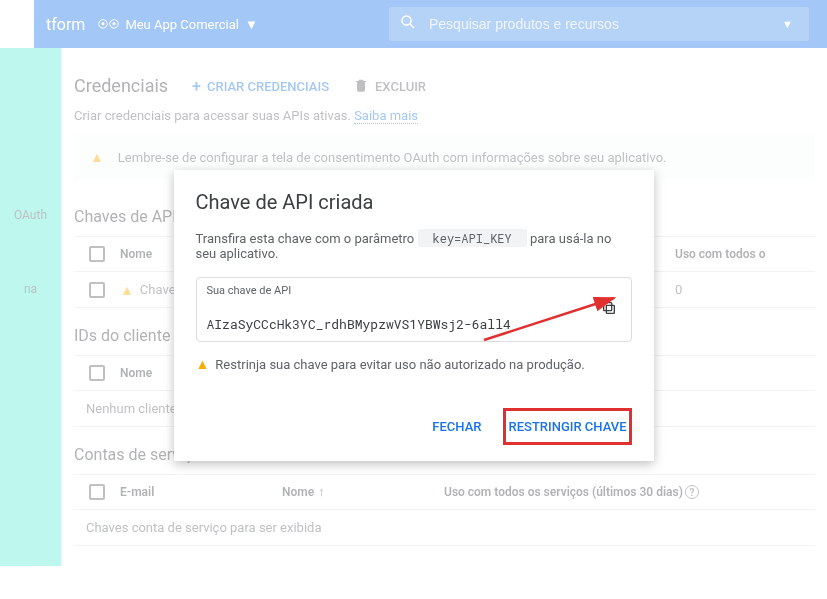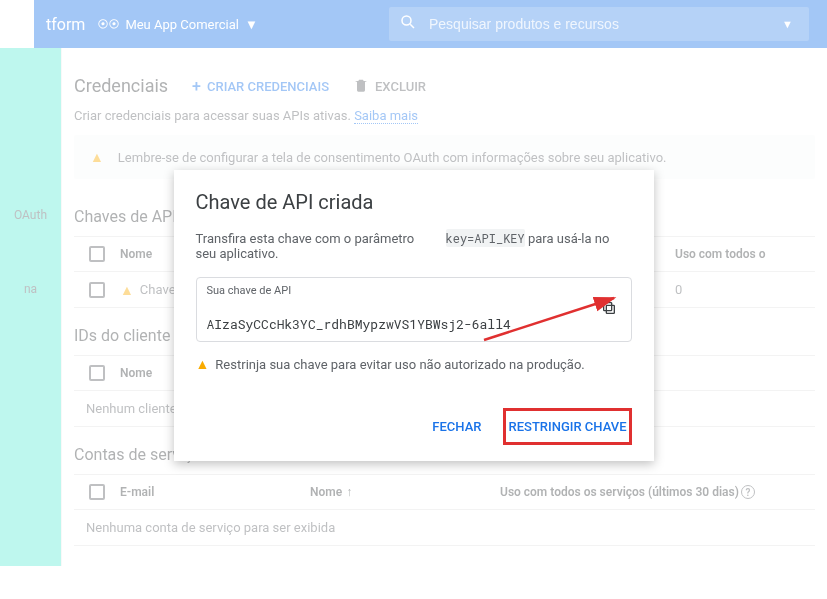--- a/index.html
+++ b/index.html
@@ -32,35 +32,35 @@
   
   .warn-banner { background: #f8f9fa; border-radius: 2px; display: flex; align-items: center; padding: 14px 16px; margin: 12px 0 28px 0; color: #5f6368; font-size: 13px; gap: 14px; }
   .warn-icon { color: #f9ab00; font-size: 14px; }
   
   .section-title { font-size: 16px; color: #3c4043; margin: 18px 0 10px 0; font-weight: 400; }
   
   .table-head { display: flex; align-items: center; border-top: 1px solid #e0e0e0; border-bottom: 1px solid #e0e0e0; height: 36px; font-weight: 600; font-size: 12px; color: #3c4043; }
   .table-row { display: flex; align-items: center; border-bottom: 1px solid #e0e0e0; height: 36px; font-size: 13px; color: #5f6368; }
   .col-check { width: 46px; display: flex; justify-content: center; }
   .col-name { flex: 1; display: flex; align-items: center; gap: 6px; }
-  .col-name-sa { width: 190px; display: flex; align-items: center; gap: 4px; }
+  .col-name-sa { width: 162px; display: flex; align-items: center; gap: 4px; }
   .col-usage { width: 140px; text-align: left; }
   .checkbox { width: 16px; height: 16px; border: 2px solid #5f6368; border-radius: 2px; }
   
   .empty-row { padding: 10px 0 10px 12px; color: #5f6368; font-size: 13px; border-bottom: 1px solid #e0e0e0; }
   
   .help-icon { width: 14px; height: 14px; border-radius: 50%; border: 1px solid #5f6368; display: inline-flex; align-items: center; justify-content: center; font-size: 10px; color: #5f6368; margin-left: 2px; }
   .arrow-up { font-size: 12px; }
   
   
   .overlay { position: absolute; inset: 0; background: rgba(255,255,255,0.6); display: flex; align-items: flex-start; justify-content: center; padding-top: 170px; }
   .modal { width: 480px; background: #fff; box-shadow: 0 3px 10px rgba(0,0,0,0.25); padding: 20px 22px 16px 22px; position: relative; }
   .modal-title { font-size: 20px; color: #3c4043; margin-bottom: 16px; }
   .modal-desc { font-size: 13px; color: #5f6368; margin-bottom: 16px; }
-  .code-inline { background: #f1f3f4; font-family: "Roboto Mono", Consolas, monospace; font-size: 12px; padding: 1px 0; border-radius: 2px; margin-left: 28px; }
+  .code-inline { background: #f1f3f4; font-family: "Roboto Mono", Consolas, monospace; font-size: 12px; padding: 1px 15px; border-radius: 2px; }
   
   .key-box { border: 1px solid #dadce0; border-radius: 4px; padding: 6px 10px 8px 10px; position: relative; margin-bottom: 14px; }
   .key-label { font-size: 11px; color: #5f6368; margin-bottom: 18px; }
   .key-value { font-family: "Roboto Mono", Consolas, monospace; font-size: 13px; color: #3c4043; }
   .copy-btn { position: absolute; right: 10px; top: 50%; transform: translateY(-50%); cursor: pointer; width: 20px; height: 20px; }
   .copy-svg { width: 16px; height: 16px; }
   
   .restrict-warn { font-size: 13px; color: #5f6368; display: flex; align-items: center; gap: 6px; margin-bottom: 36px; }
   
   .modal-actions { display: flex; justify-content: flex-end; gap: 10px; align-items: center; }
@@ -164,21 +164,21 @@
       <div class="col-name-sa">E-mail</div>
       <div class="col-name-sa">
         <span>Nome</span>
         <span class="arrow-up">↑</span>
       </div>
       <div style="flex:1; display:flex; align-items:center; gap:0;">
         <span>Uso com todos os serviços (últimos 30 dias)</span>
         <span class="help-icon">?</span>
       </div>
     </div>
-    <div class="empty-row">Nenhuma conta de serviço para ser exibida</div>
+    <div class="empty-row">Chaves conta de serviço para ser exibida</div>
   </div>
 </div>
 
 <div class="overlay">
   <div class="modal">
     <div class="modal-title">Chave de API criada</div>
     <div class="modal-desc">
       <span>Transfira esta chave com o parâmetro </span><span class="code-inline">key=API_KEY</span><span> para usá-la no seu aplicativo.</span>
     </div>
     <div class="key-box">

